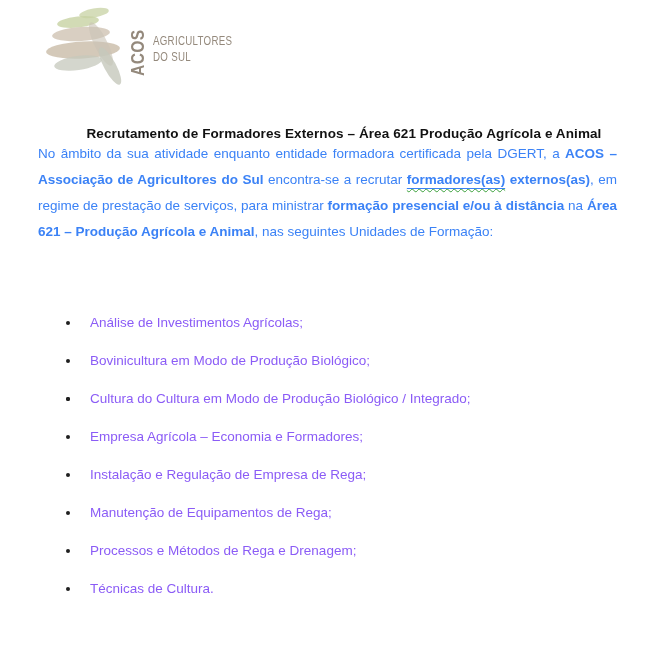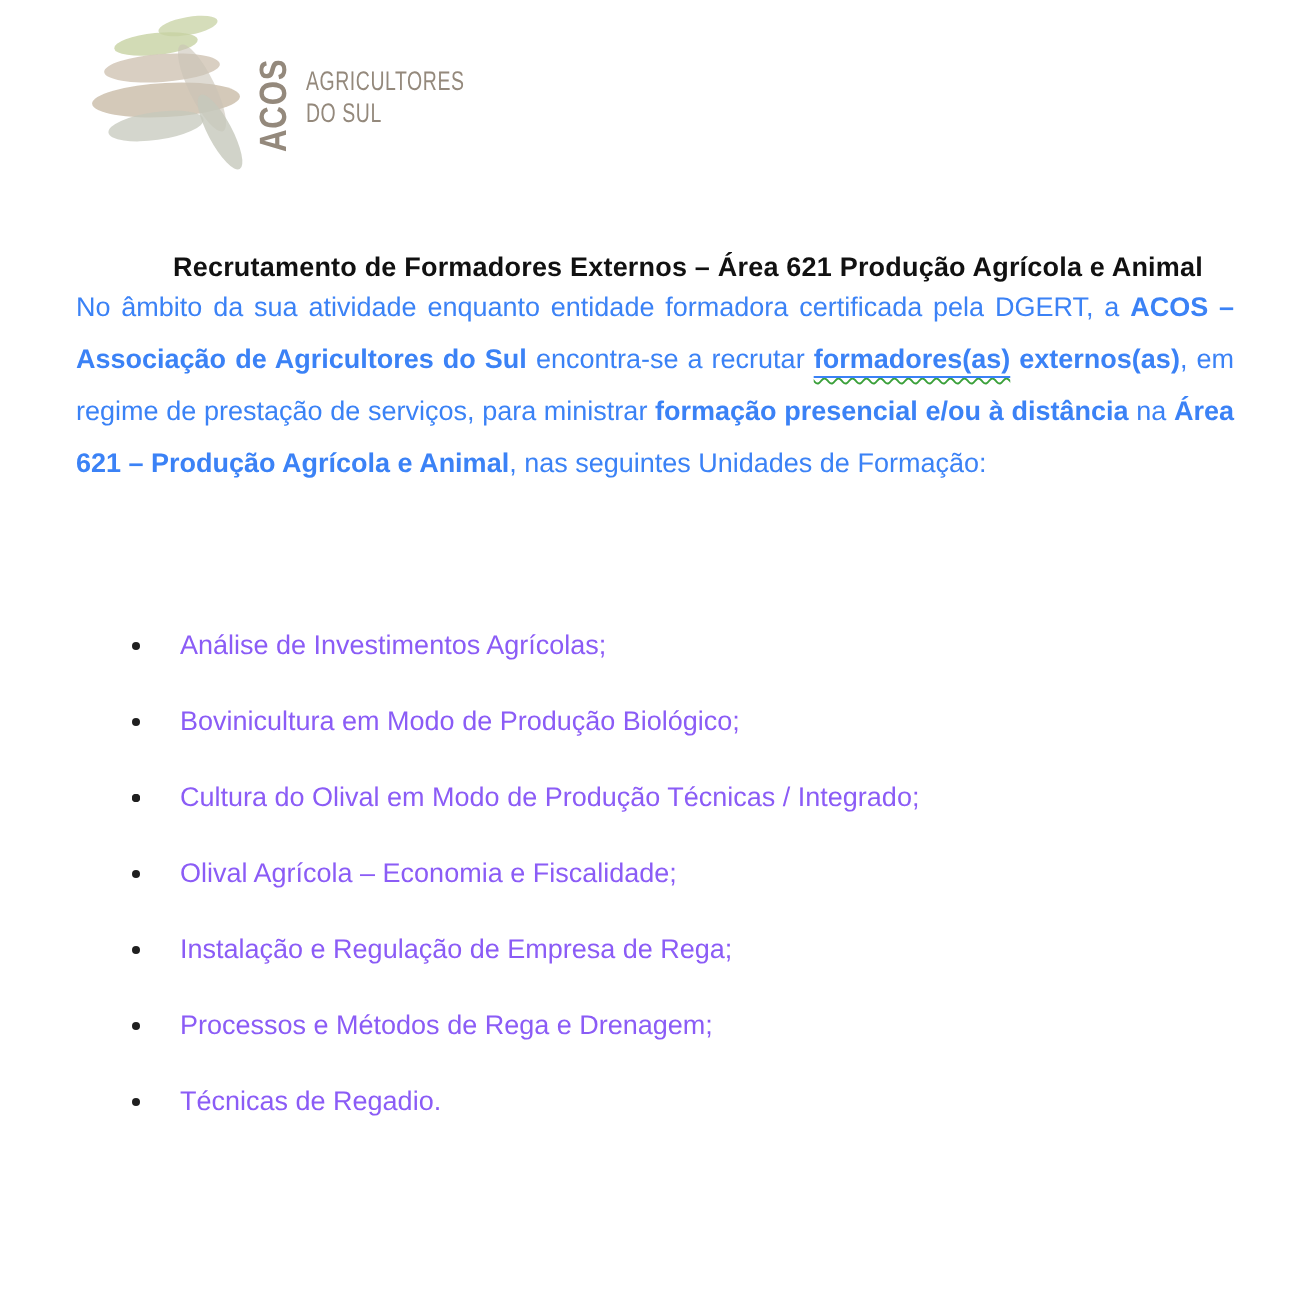--- a/index.html
+++ b/index.html
@@ -93,20 +93,21 @@
   </div>
 
   <h1 class="doc-title">Recrutamento de Formadores Externos – Área 621 Produção Agrícola e Animal</h1>
 
   <p class="intro"><span>No âmbito da sua atividade enquanto entidade formadora certificada pela DGERT, a </span><span class="b">ACOS – Associação de Agricultores do Sul</span><span> encontra-se a recrutar </span><span class="squiggle"><span class="b u">formadores(as)</span></span><span> </span><span class="b">externos(as)</span><span>, em regime de prestação de serviços, para ministrar </span><span class="b">formação presencial e/ou à distância</span><span> na </span><span class="b">Área 621 – Produção Agrícola e Animal</span><span>, nas seguintes Unidades de Formação:</span></p>
 
   <ul class="units">
     <li><span class="dot"></span><span>Análise de Investimentos Agrícolas;</span></li>
     <li><span class="dot"></span><span>Bovinicultura em Modo de Produção Biológico;</span></li>
     <li><span class="dot"></span></li>
-    <li><span class="dot"></span><span>Cultura do Olival em Modo de Produção Técnicas / Integrado;</span></li>
-    <li><span class="dot"></span><span>Olival Agrícola – Economia e Fiscalidade;</span></li>
+    <li><span class="dot"></span><span>Cultura do Cultura em Modo de Produção Biológico / Integrado;</span></li>
+    <li><span class="dot"></span><span>Empresa Agrícola – Economia e Formadores;</span></li>
     <li><span class="dot"></span><span>Instalação e Regulação de Empresa de Rega;</span></li>
+    <li><span class="dot"></span><span>Manutenção de Equipamentos de Rega;</span></li>
     <li><span class="dot"></span><span>Processos e Métodos de Rega e Drenagem;</span></li>
-    <li><span class="dot"></span><span>Técnicas de Regadio.</span></li>
+    <li><span class="dot"></span><span>Técnicas de Cultura.</span></li>
   </ul>
 
 </div>
 
 </body></html>

